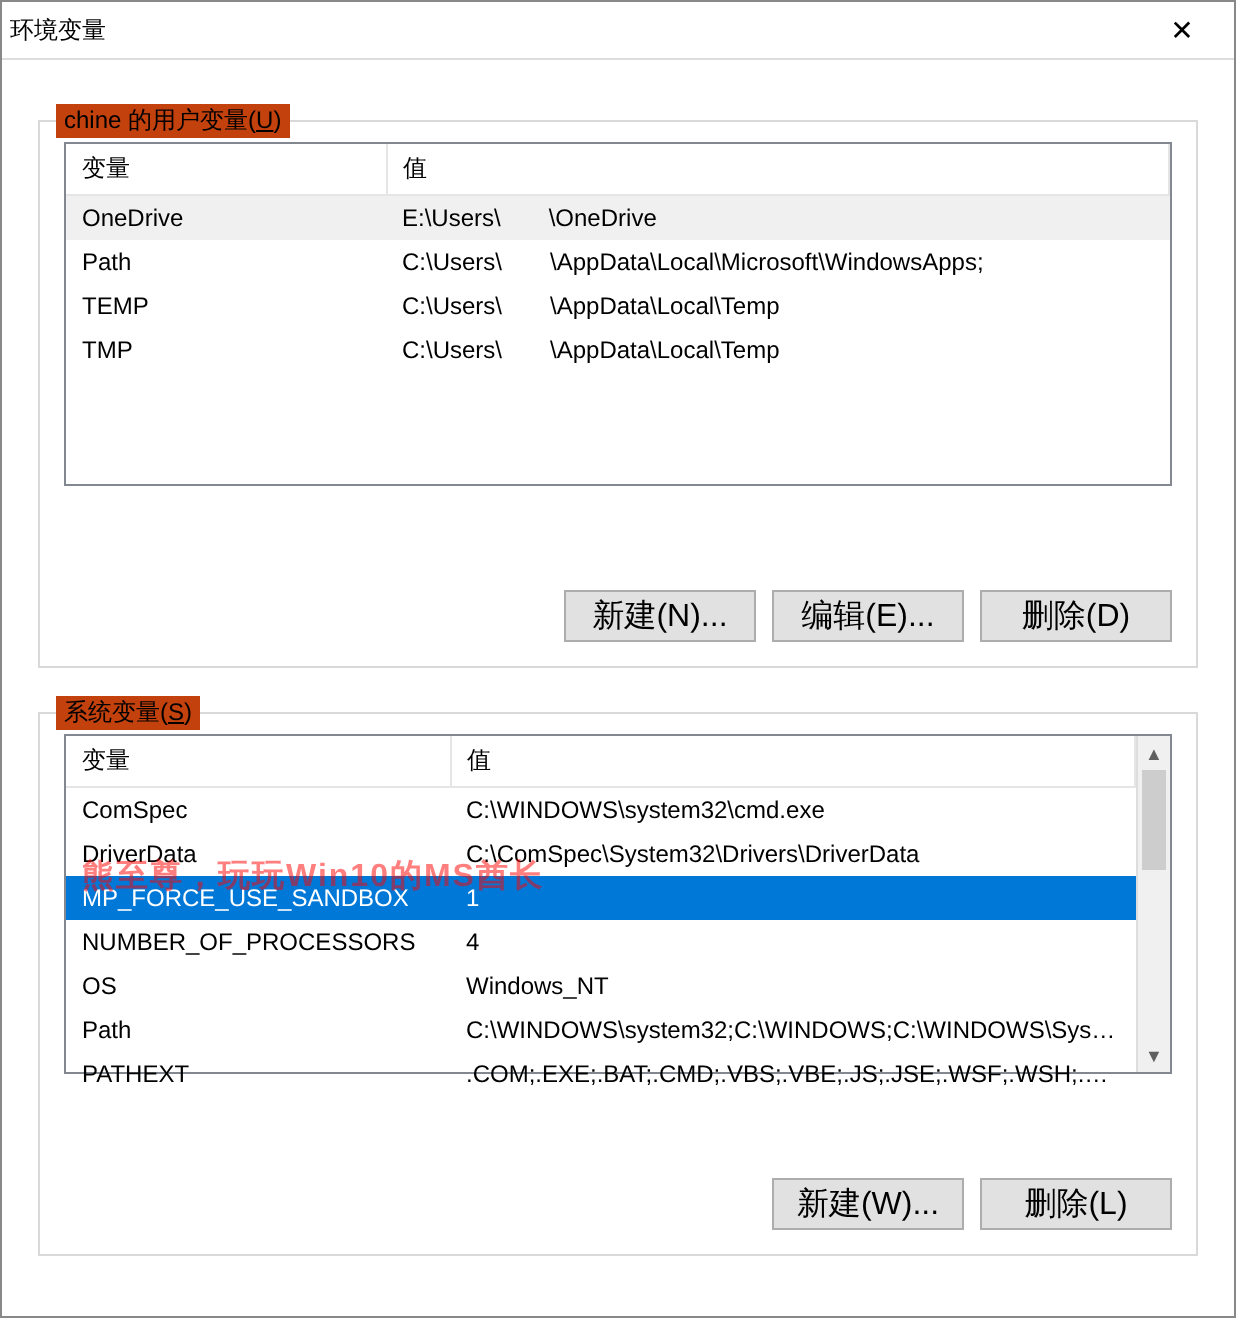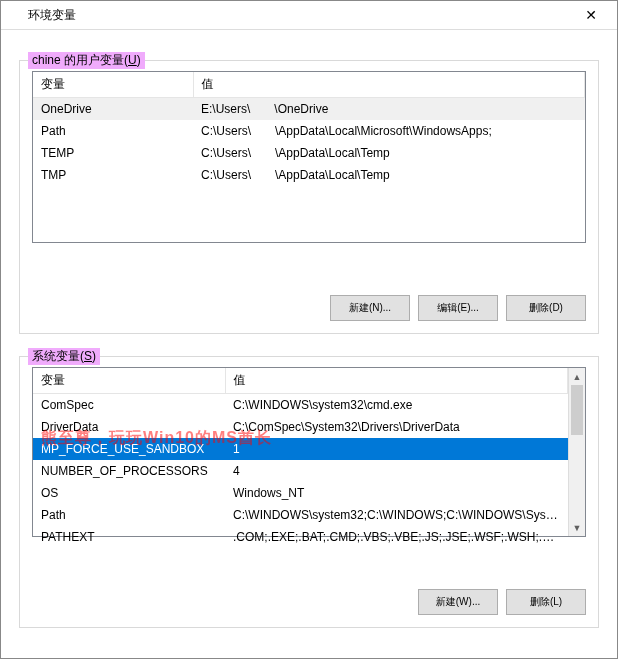--- a/index.html
+++ b/index.html
@@ -1,33 +1,33 @@
 <!DOCTYPE html>
 <html><head>
 <meta charset="utf-8">
 <style>
 * { box-sizing: border-box; margin: 0; padding: 0; }
 body { font-family: "Microsoft YaHei", "Segoe UI", sans-serif; font-size: 12px; background: #fff; color: #000; }
 .window { width: 618px; height: 659px; border: 1px solid #888; background: #fff; display: flex; flex-direction: column; }
-.titlebar { height: 40px; display: flex; align-items: center; padding: 0 6px 0 27px; border-bottom: 1px solid #ddd; }
+.titlebar { height: 40px; display: flex; align-items: center; padding: 0 6px 0 4px; border-bottom: 1px solid #ddd; }
 .titlebar-text { flex: 1; font-size: 12px; }
 .close-btn { width: 40px; height: 28px; display: flex; align-items: center; justify-content: center; font-size: 14px; }
 .content { flex: 1; padding: 12px 18px 16px 18px; display: flex; flex-direction: column; }
 .group { border: 1px solid #d9d9d9; margin-top: 10px; padding: 10px 12px 12px 12px; position: relative; display: flex; flex-direction: column; }
-.group-label { position: absolute; top: -9px; left: 8px; background: #f0abfc; padding: 0 4px; font-size: 12px; }
+.group-label { position: absolute; top: -9px; left: 8px; background: #c2410c; padding: 0 4px; font-size: 12px; }
 .table-wrap { border: 1px solid #828790; background: #fff; position: relative; }
 .table-scroll { overflow: hidden; }
 .table { width: 100%; border-collapse: collapse; table-layout: fixed; }
 .table th { text-align: left; font-weight: normal; padding: 4px 8px; border-bottom: 1px solid #e5e5e5; border-right: 1px solid #e5e5e5; background: #fff; height: 24px; }
 .table td { padding: 3px 8px; height: 22px; white-space: nowrap; overflow: hidden; text-overflow: ellipsis; }
 .table tr.selected td { background: #f0f0f0; }
 .table tr.hl td { background: #0078d7; color: #fff; }
 .val-col { display: flex; gap: 24px; }
 .btn-row { display: flex; justify-content: flex-end; gap: 8px; margin-top: 12px; }
-.btn { width: 80px; height: 26px; border: 1px solid #adadad; background: #e1e1e1; font-size: 10px; font-family: inherit; margin-top: 40px; }
+.btn { width: 96px; height: 26px; border: 1px solid #adadad; background: #e1e1e1; font-size: 16px; font-family: inherit; margin-top: 40px; }
 .btn-primary { border: 2px solid #0078d7; background: #e1e1e1; }
 .footer { padding: 14px 18px 18px 18px; display: flex; justify-content: flex-start; gap: 8px; }
 .scrollbar-v { position: absolute; right: 0; top: 0; bottom: 0; width: 17px; background: #f0f0f0; border-left: 1px solid #ddd; display: flex; flex-direction: column; }
 .sb-arrow { height: 17px; display: flex; align-items: center; justify-content: center; color: #606060; font-size: 9px; }
 .sb-track { flex: 1; position: relative; }
 .sb-thumb { position: absolute; left: 2px; right: 2px; top: 0; height: 50px; background: #cdcdcd; }
 .watermark { position: absolute; top: 60px; left: 8px; color: rgba(255,0,0,0.5); font-size: 16px; font-weight: bold; pointer-events: none; letter-spacing: 1px; }
 .underline-hint { text-decoration: underline; }
 .user-table .table th:first-child, .user-table .table td:first-child { width: 160px; }
 .sys-table .table th:first-child, .sys-table .table td:first-child { width: 192px; }

